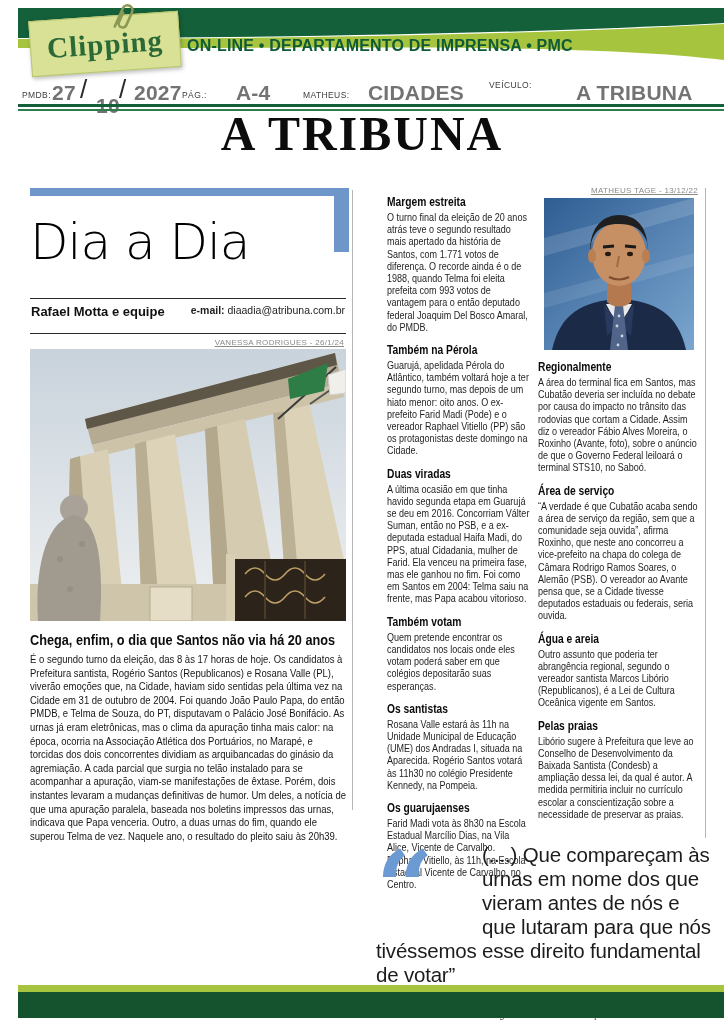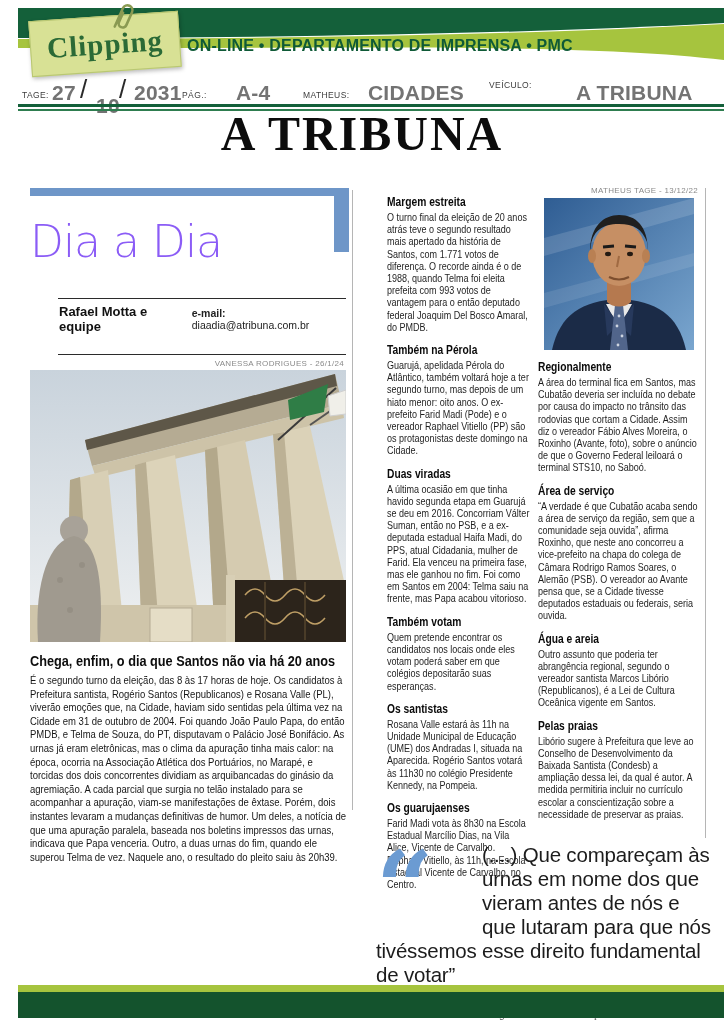--- a/index.html
+++ b/index.html
@@ -26,27 +26,27 @@
 
   
   .masthead{position:absolute;left:0;top:106px;width:724px;text-align:center;
            font-family:"Liberation Serif",serif;font-weight:900;font-size:48px;
            letter-spacing:2px;color:#0c0c0c;}
 
   
   .col-left{position:absolute;left:30px;top:188px;width:316px;}
   .blue-frame{position:relative;height:8px;background:#6e96c8;}
   .blue-tab{position:absolute;right:-3px;top:0;width:15px;height:64px;background:#6e96c8;}
-  .dia-title{font-size:44px;font-weight:300;color:#8b5cf6;line-height:76px;margin-top:8px;
+  .dia-title{font-size:50px;font-weight:300;color:#000000;line-height:76px;margin-top:8px;
            letter-spacing:-1px;font-family:"DejaVu Sans","Liberation Sans",sans-serif;}
   .byline-row{margin-top:18px;border-top:1.5px solid #2b2b2b;border-bottom:1.5px solid #2b2b2b;
-           padding:5px 1px 20px;display:flex;justify-content:space-between;align-items:center;margin-left:28px;}
+           padding:5px 1px 14px;display:flex;justify-content:space-between;align-items:flex-start;}
   .byline{font-size:13px;font-weight:bold;color:#111;}
   .email{font-size:10.5px;color:#222;}
-  .pcredit{text-align:right;font-size:8px;color:#8a8a8a;margin:4px 2px 2px 0;letter-spacing:.3px;}
+  .pcredit{text-align:right;font-size:8px;color:#8a8a8a;margin:4px 2px 2px 0;letter-spacing:.3px;text-decoration:underline;}
   .photo-main{display:block;width:316px;height:272px;}
   .photo-portrait{display:block;width:150px;height:152px;margin:3px 0 0 6px;}
 
   .cond{transform:scaleX(.82);transform-origin:0 0;width:122%;}
   .headline{font-size:15.5px;font-weight:bold;color:#0d0d0d;margin:10px 0 3px;}
   .bodytext{font-size:11.6px;line-height:13.6px;margin:0;color:#161616;}
 
   .col-mid{position:absolute;left:387px;top:193px;width:143px;}
   .col-right{position:absolute;left:538px;top:182px;width:162px;}
   .sec h4{font-size:12.5px;font-weight:bold;margin:10px 0 2px;color:#0b0b0b;}
@@ -79,26 +79,26 @@
   </svg>
 
   <div class="sticker">
     <span class="sticker-label">Clipping</span>
     <svg class="clip-svg" viewBox="0 0 26 32">
       <path d="M8,28 L8,8 a5,5 0 0 1 10,0 L18,22 a4,4 0 0 1 -8,0 L10,12" fill="none" stroke="#8a9a52" stroke-width="2.6" stroke-linecap="round"></path>
     </svg>
   </div>
   <div class="banner-text">ON-LINE • DEPARTAMENTO DE IMPRENSA • PMC</div>
 
-  <span class="mlab" style="left:22px;top:90px">TAGE:</span>
+  <span class="mlab" style="left:22px;top:90px">PMDB:</span>
   <span class="mval" style="left:52px;top:81px">27</span>
   <span class="slash" style="left:80px;top:74px">/</span>
   <span class="mval" style="left:96px;top:94px">10</span>
   <span class="slash" style="left:119px;top:74px">/</span>
-  <span class="mval" style="left:134px;top:81px">2031</span>
+  <span class="mval" style="left:134px;top:81px">2027</span>
   <span class="mlab" style="left:182px;top:90px">PÁG.:</span>
   <span class="mval" style="left:236px;top:81px">A-4</span>
   <span class="mlab" style="left:303px;top:90px">MATHEUS:</span>
   <span class="mval" style="left:368px;top:81px">CIDADES</span>
   <span class="mlab" style="left:489px;top:80px">VEÍCULO:</span>
   <span class="mval" style="left:576px;top:81px">A TRIBUNA</span>
   <div class="rule-dark"></div>
   <div class="rule-thin"></div>
 
   <div class="masthead">A TRIBUNA</div>

